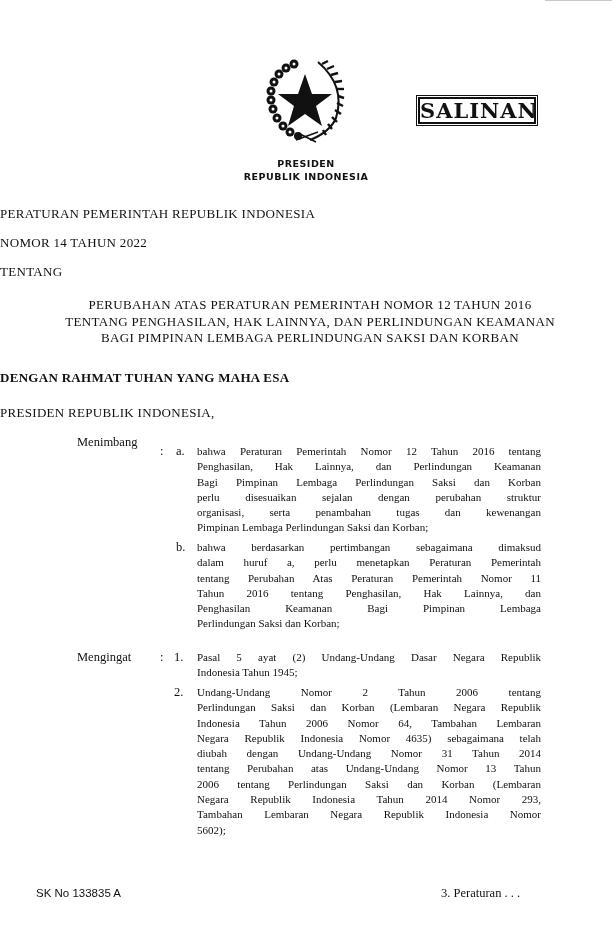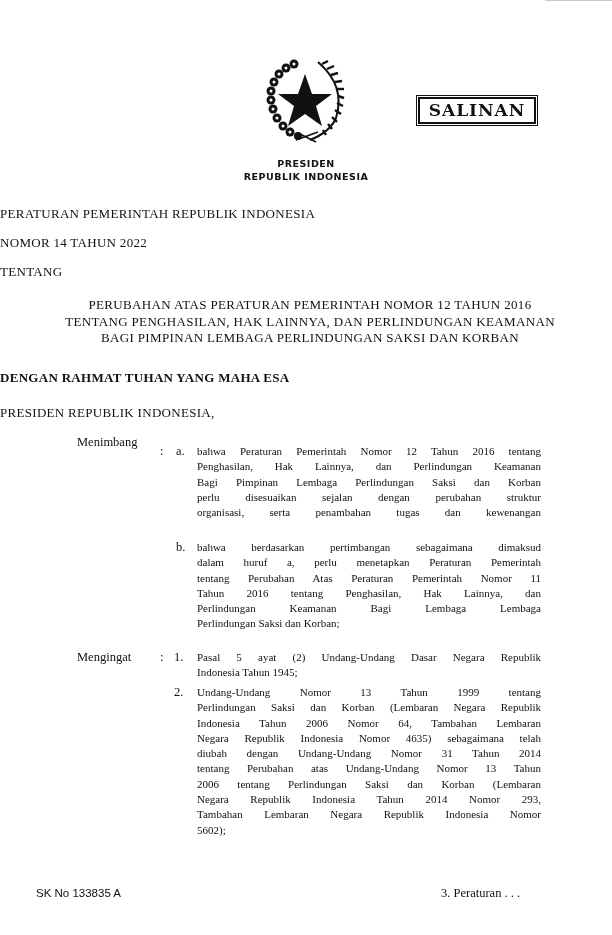--- a/index.html
+++ b/index.html
@@ -11,21 +11,21 @@
   .topline {
     position: absolute; top: 0; left: 545px; width: 67px; height: 1px; background: #c8c8c8;
   }
   .emblem {
     position: absolute; left: 252px; top: 56px; width: 106px; height: 88px;
   }
   .salinan {
     position: absolute; left: 418px; top: 97px; width: 118px; height: 27px;
     border: 2px solid #111; box-sizing: border-box;
     outline: 1px solid #111; outline-offset: 1px;
-    font-family: "DejaVu Serif", serif; font-weight: bold; font-size: 17px;
+    font-family: "DejaVu Serif", serif; font-weight: bold; font-size: 21px;
     text-align: center; line-height: 23px; letter-spacing: 1px;
   }
   .presiden {
     position: absolute; left: 0; width: 612px; text-align: center;
     font-family: "DejaVu Sans", sans-serif; font-weight: bold; font-size: 9.5px; letter-spacing: 0.5px;
   }
   .center-line {
     position: absolute; left: 0; width: 612px; text-align: left;
     font-family: "Liberation Serif", serif; font-size: 13px; letter-spacing: 0.3px;
   }
@@ -123,44 +123,45 @@
 <div class="label" style="top:435px;">Menimbang</div>
 <div class="colon" style="top:444px;">:</div>
 
 <div class="marker" style="left:176px; top:444px;">a.</div>
 <div class="para" style="top:444px;">
   <span class="ln">bahwa Peraturan Pemerintah Nomor 12 Tahun 2016 tentang</span>
   <span class="ln">Penghasilan, Hak Lainnya, dan Perlindungan Keamanan</span>
   <span class="ln">Bagi Pimpinan Lembaga Perlindungan Saksi dan Korban</span>
   <span class="ln">perlu disesuaikan sejalan dengan perubahan struktur</span>
   <span class="ln">organisasi, serta penambahan tugas dan kewenangan</span>
+  <span class="ln last">Pimpinan Lembaga Perlindungan Saksi dan Korban;</span>
 </div>
 
 <div class="marker" style="left:176px; top:540px;">b.</div>
 <div class="para" style="top:540px;">
   <span class="ln">bahwa berdasarkan pertimbangan sebagaimana dimaksud</span>
   <span class="ln">dalam huruf a, perlu menetapkan Peraturan Pemerintah</span>
   <span class="ln">tentang Perubahan Atas Peraturan Pemerintah Nomor 11</span>
   <span class="ln">Tahun 2016 tentang Penghasilan, Hak Lainnya, dan</span>
-  <span class="ln">Perlindungan Keamanan Bagi Lembaga Lembaga</span>
+  <span class="ln">Penghasilan Keamanan Bagi Pimpinan Lembaga</span>
   <span class="ln last">Perlindungan Saksi dan Korban;</span>
 </div>
 
 <div class="label" style="top:650px;">Mengingat</div>
 <div class="colon" style="top:650px;">:</div>
 
 <div class="marker" style="left:174px; top:650px;">1.</div>
 <div class="para" style="top:650px;">
   <span class="ln">Pasal 5 ayat (2) Undang-Undang Dasar Negara Republik</span>
   <span class="ln last">Indonesia Tahun 1945;</span>
 </div>
 
 <div class="marker" style="left:174px; top:685px;">2.</div>
 <div class="para" style="top:685px;">
-  <span class="ln">Undang-Undang Nomor 13 Tahun 1999 tentang</span>
+  <span class="ln">Undang-Undang Nomor 2 Tahun 2006 tentang</span>
   <span class="ln">Perlindungan Saksi dan Korban (Lembaran Negara Republik</span>
   <span class="ln">Indonesia Tahun 2006 Nomor 64, Tambahan Lembaran</span>
   <span class="ln">Negara Republik Indonesia Nomor 4635) sebagaimana telah</span>
   <span class="ln">diubah dengan Undang-Undang Nomor 31 Tahun 2014</span>
   <span class="ln">tentang Perubahan atas Undang-Undang Nomor 13 Tahun</span>
   <span class="ln">2006 tentang Perlindungan Saksi dan Korban (Lembaran</span>
   <span class="ln">Negara Republik Indonesia Tahun 2014 Nomor 293,</span>
   <span class="ln">Tambahan Lembaran Negara Republik Indonesia Nomor</span>
   <span class="ln last">5602);</span>
 </div>

